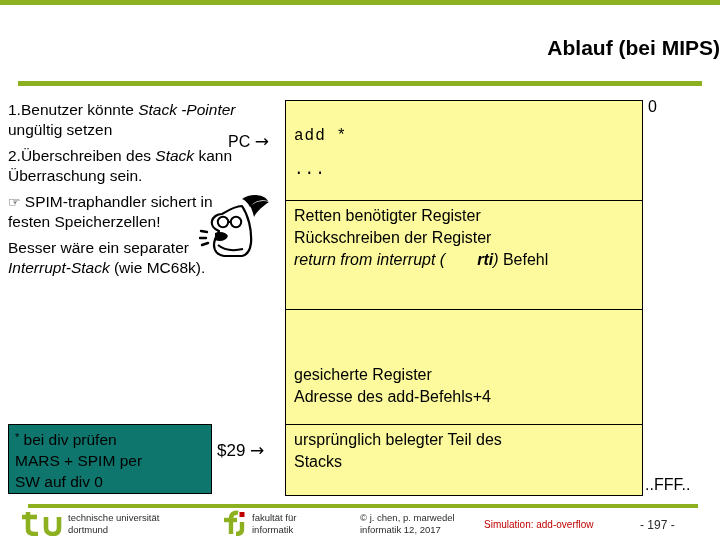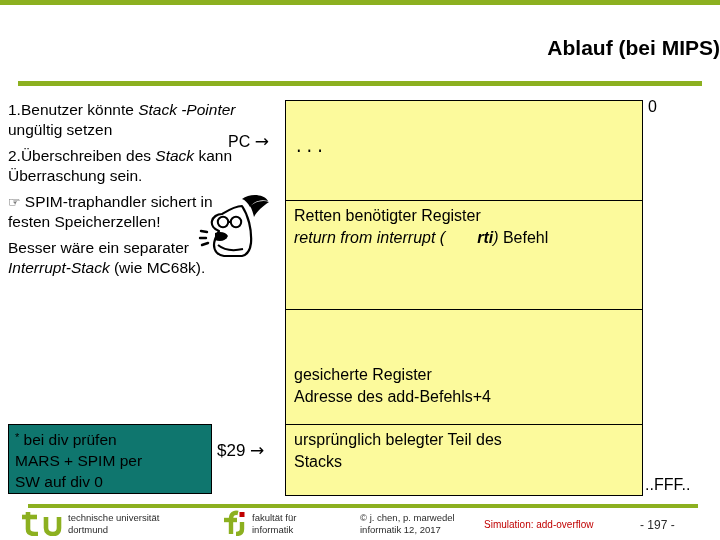--- a/index.html
+++ b/index.html
@@ -234,25 +234,27 @@
   </g>
 </svg>
 
 <div class="mem">
 
   <div class="mem-divider" style="top:99px;"></div>
   <div class="mem-divider" style="top:208px;"></div>
   <div class="mem-divider" style="top:323px;"></div>
 
   <div class="mem-cell" style="top:24px;">
+    <div class="mono">add  *</div>
     <div class="mono" style="margin-top:12px;">...</div>
   </div>
 
   <div class="mem-cell" style="top:104px;">
     <div>Retten benötigter Register</div>
+    <div>Rückschreiben der Register</div>
     <div><i>return from interrupt (<b>rti</b>)</i> Befehl</div>
   </div>
 
   <div class="mem-cell" style="top:263px;">
     <div>gesicherte Register</div>
     <div>Adresse des add-Befehls+4</div>
   </div>
 
   <div class="mem-cell" style="top:328px;">
     <div>ursprünglich belegter Teil des</div>

